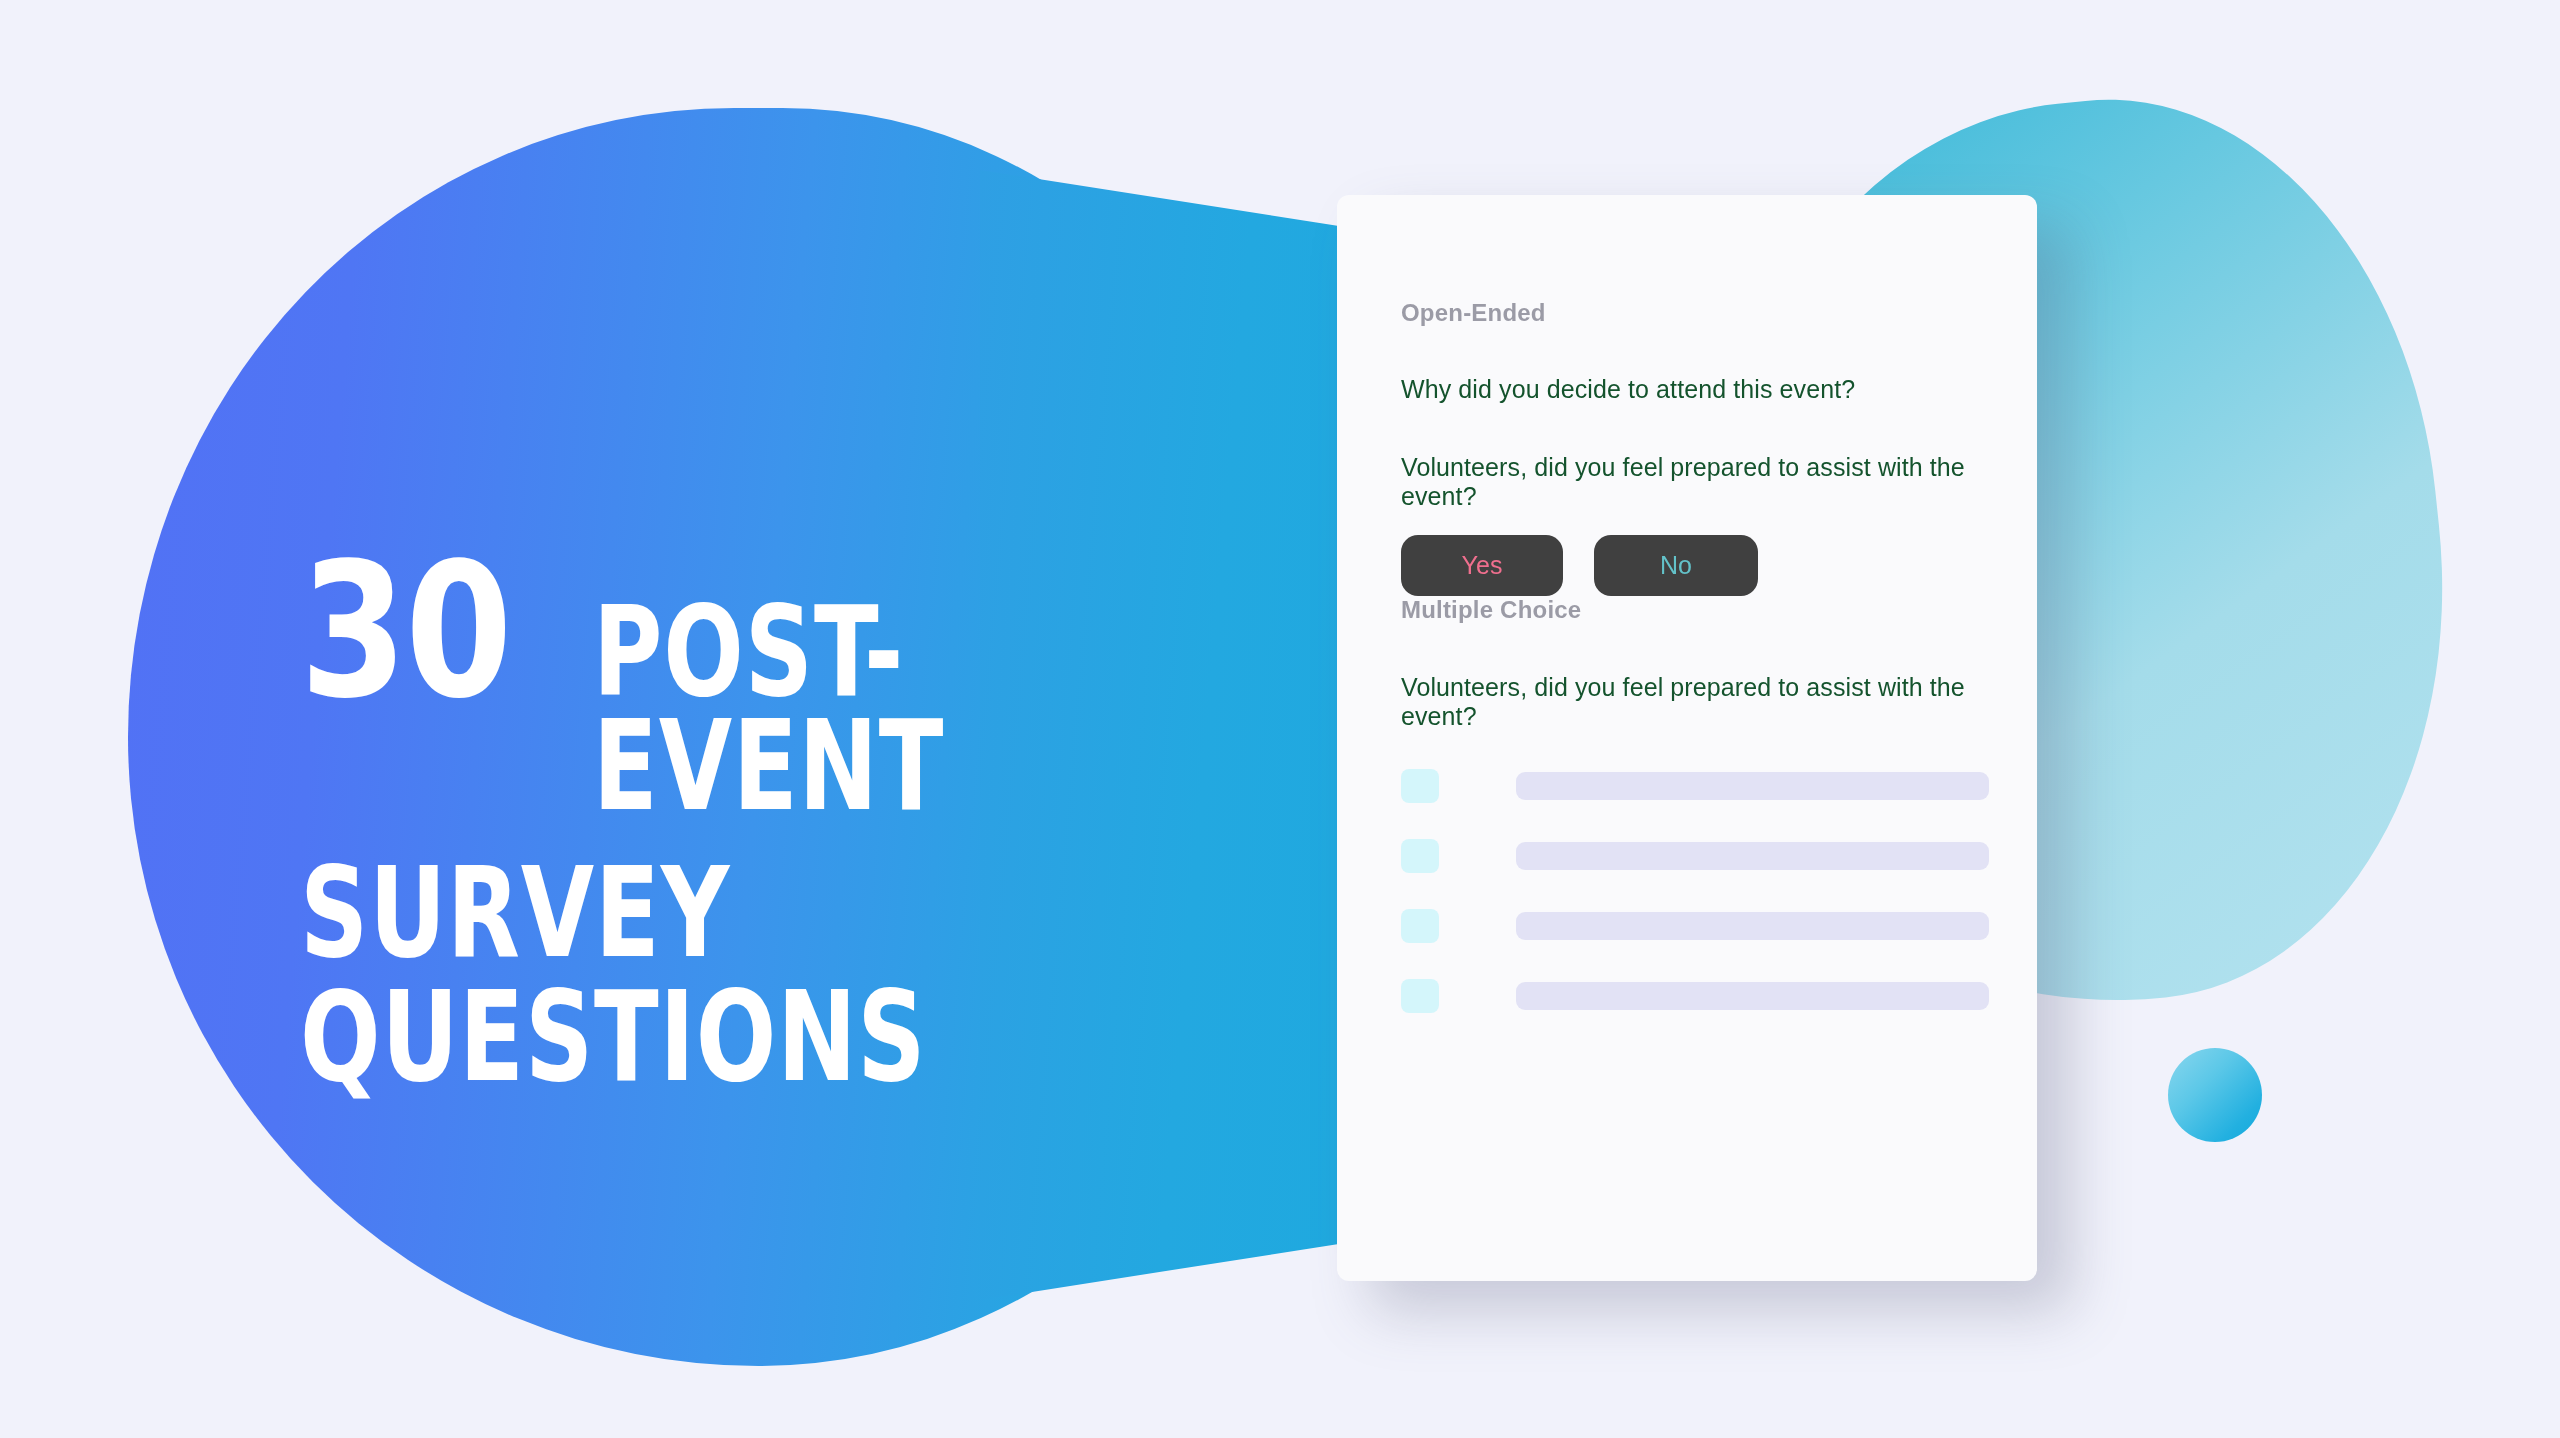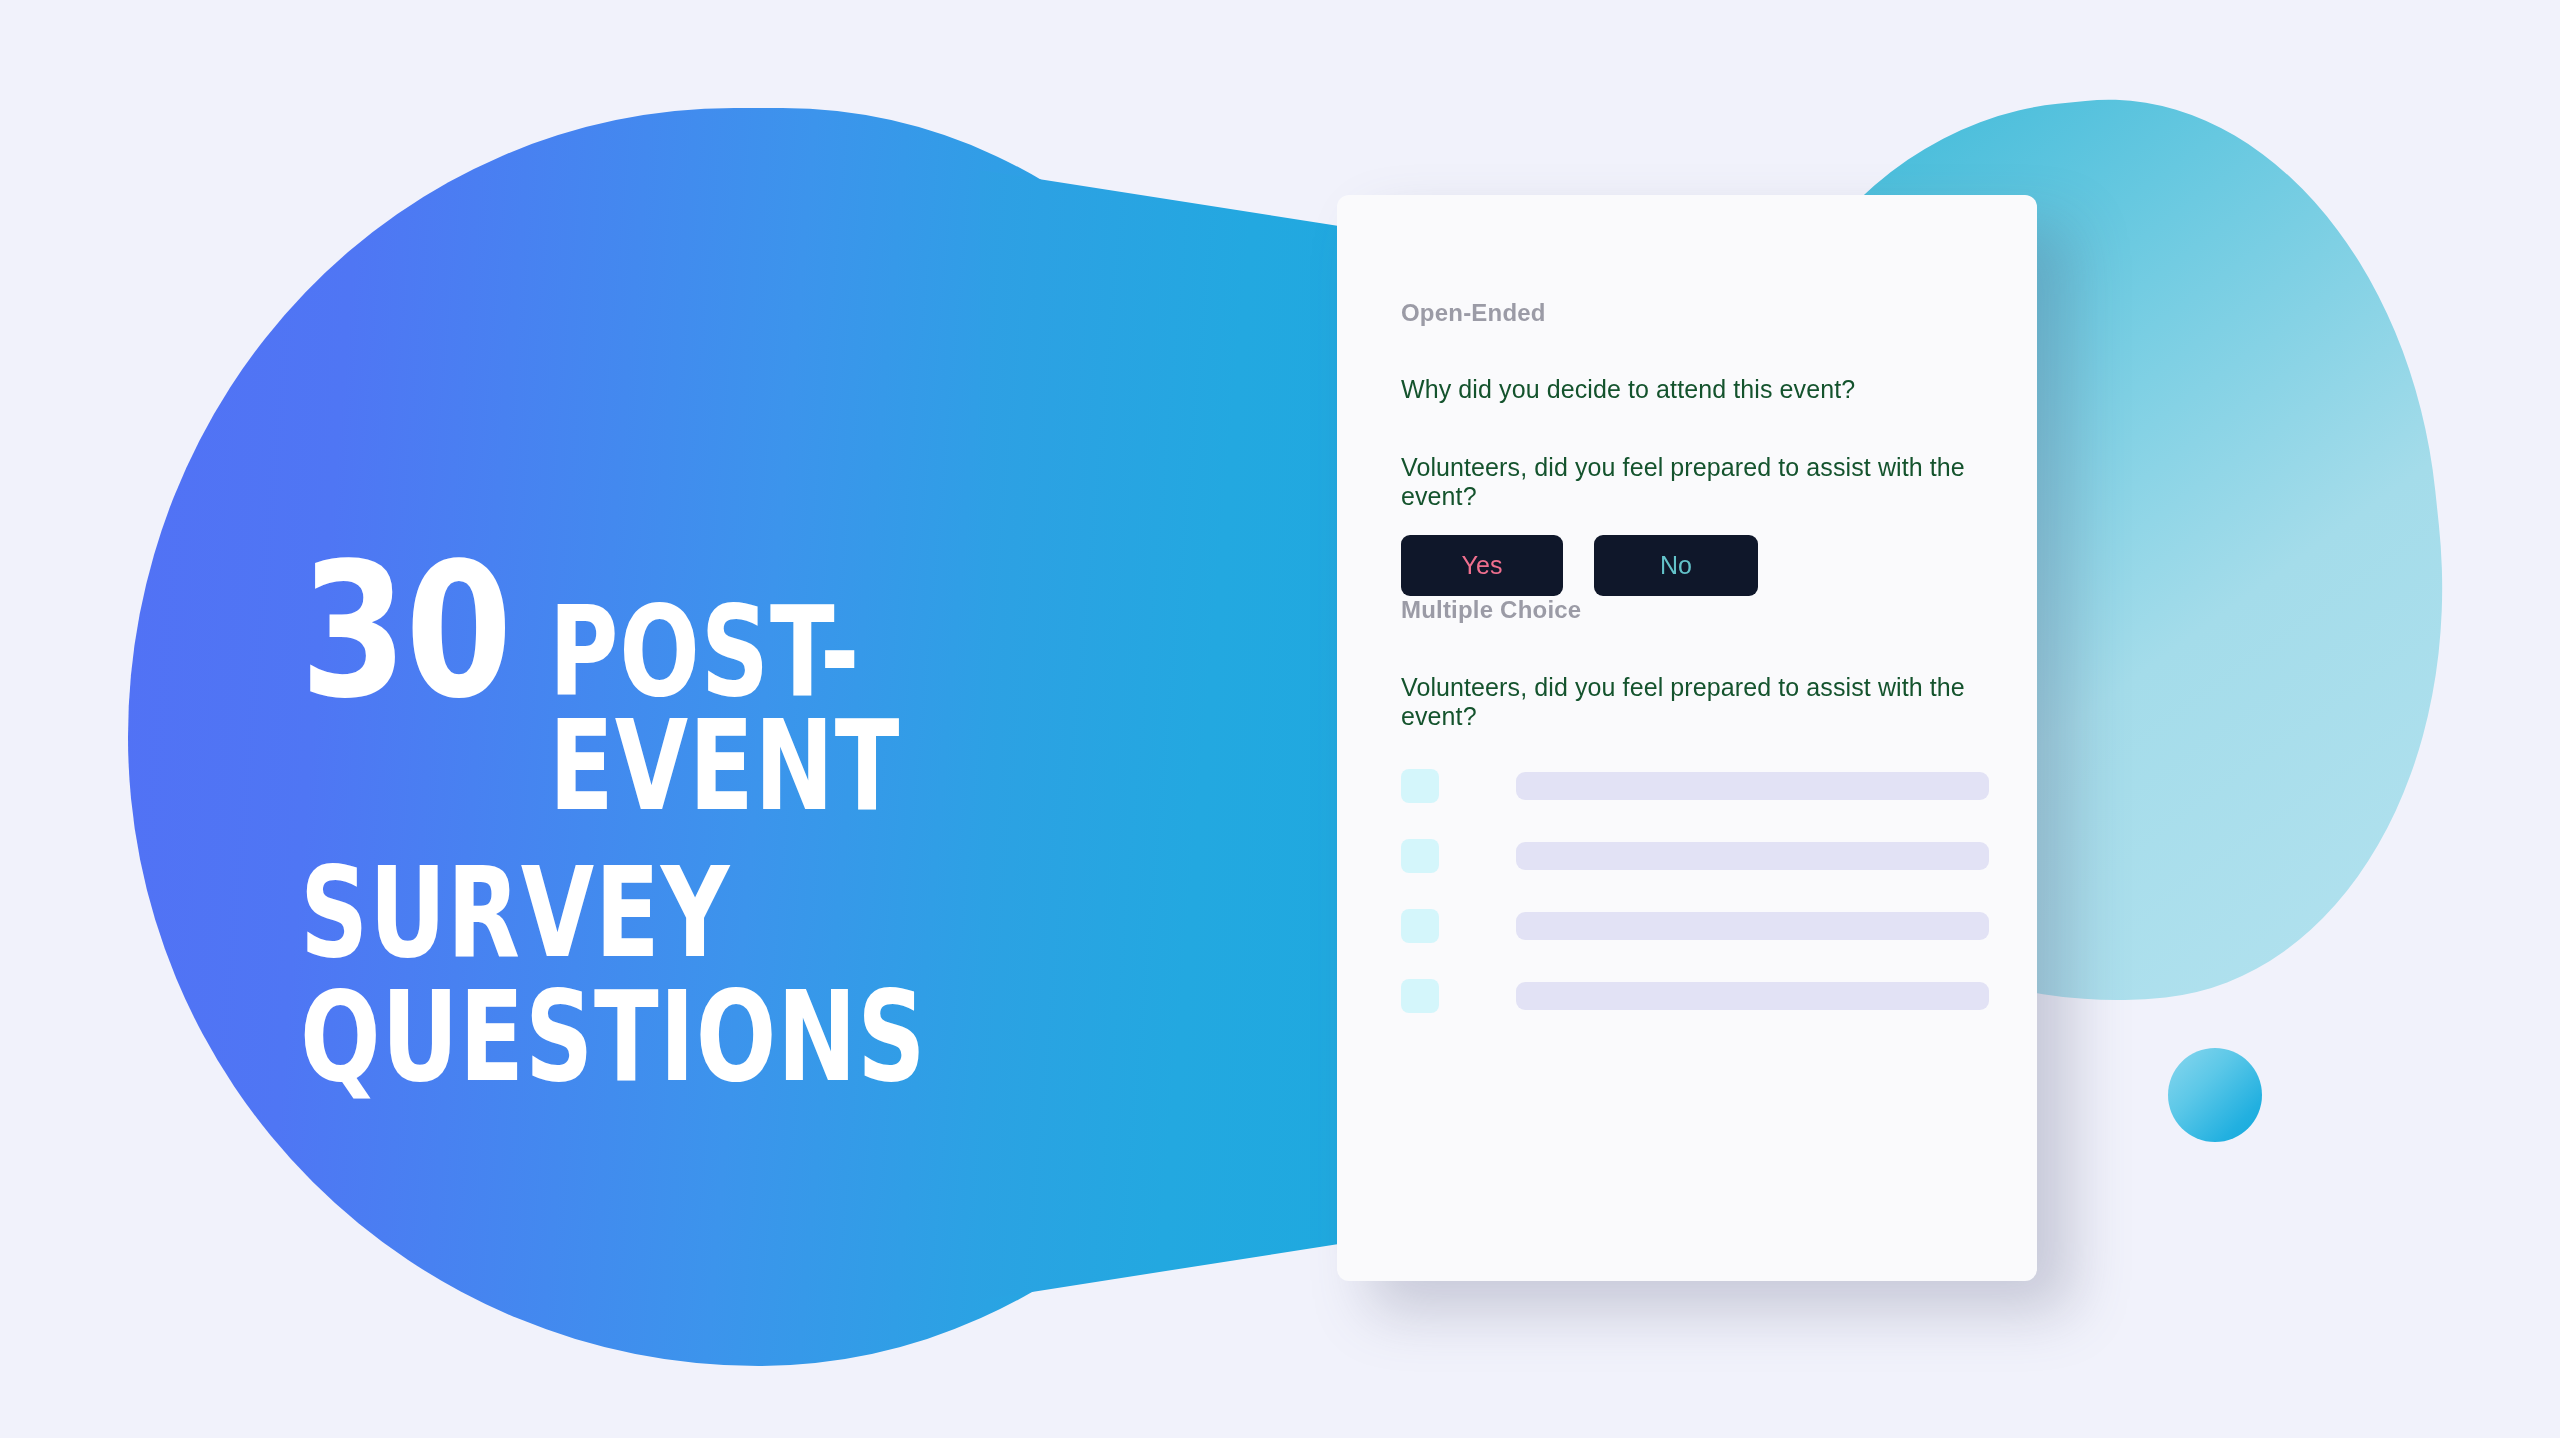--- a/index.html
+++ b/index.html
@@ -75,23 +75,23 @@
   .sp-yesno-label { margin-top:61px; }
   .sp-yesno-q { margin-top:49px; }
 
   .yesno-row {
     margin-top:24px;
     display:flex;
     gap:31px;
   }
   .yesno-btn {
     width:162px; height:61px;
-    background:#0f172a;
+    background:#404040;
     border:none;
-    border-radius:9px;
+    border-radius:17px;
     font-family:"Liberation Sans", sans-serif;
     font-size:25px;
     display:flex; align-items:center; justify-content:center;
     cursor:pointer;
   }
   .yesno-btn.no { width:164px; }
   .yes-text { color:#ef6f8e; }
   .no-text  { color:#63c2c9; }
 
   .sp-mc-label { }
@@ -121,21 +121,21 @@
   
   .hero {
     position:absolute;
     left:300px; top:545px;
     width:1010px;
     color:#ffffff;
   }
   .hero-line1 {
     display:flex;
     align-items:baseline;
-    gap:20px;
+    gap:64px;
     line-height:0.92;
   }
   .hero-count {
     font-family:"DejaVu Sans Condensed","Liberation Sans Narrow","Liberation Sans", sans-serif;
     font-weight:bold;
     font-size:186px;
     letter-spacing:-2px;
     transform:scaleX(0.92);
     transform-origin:left bottom;
   }

